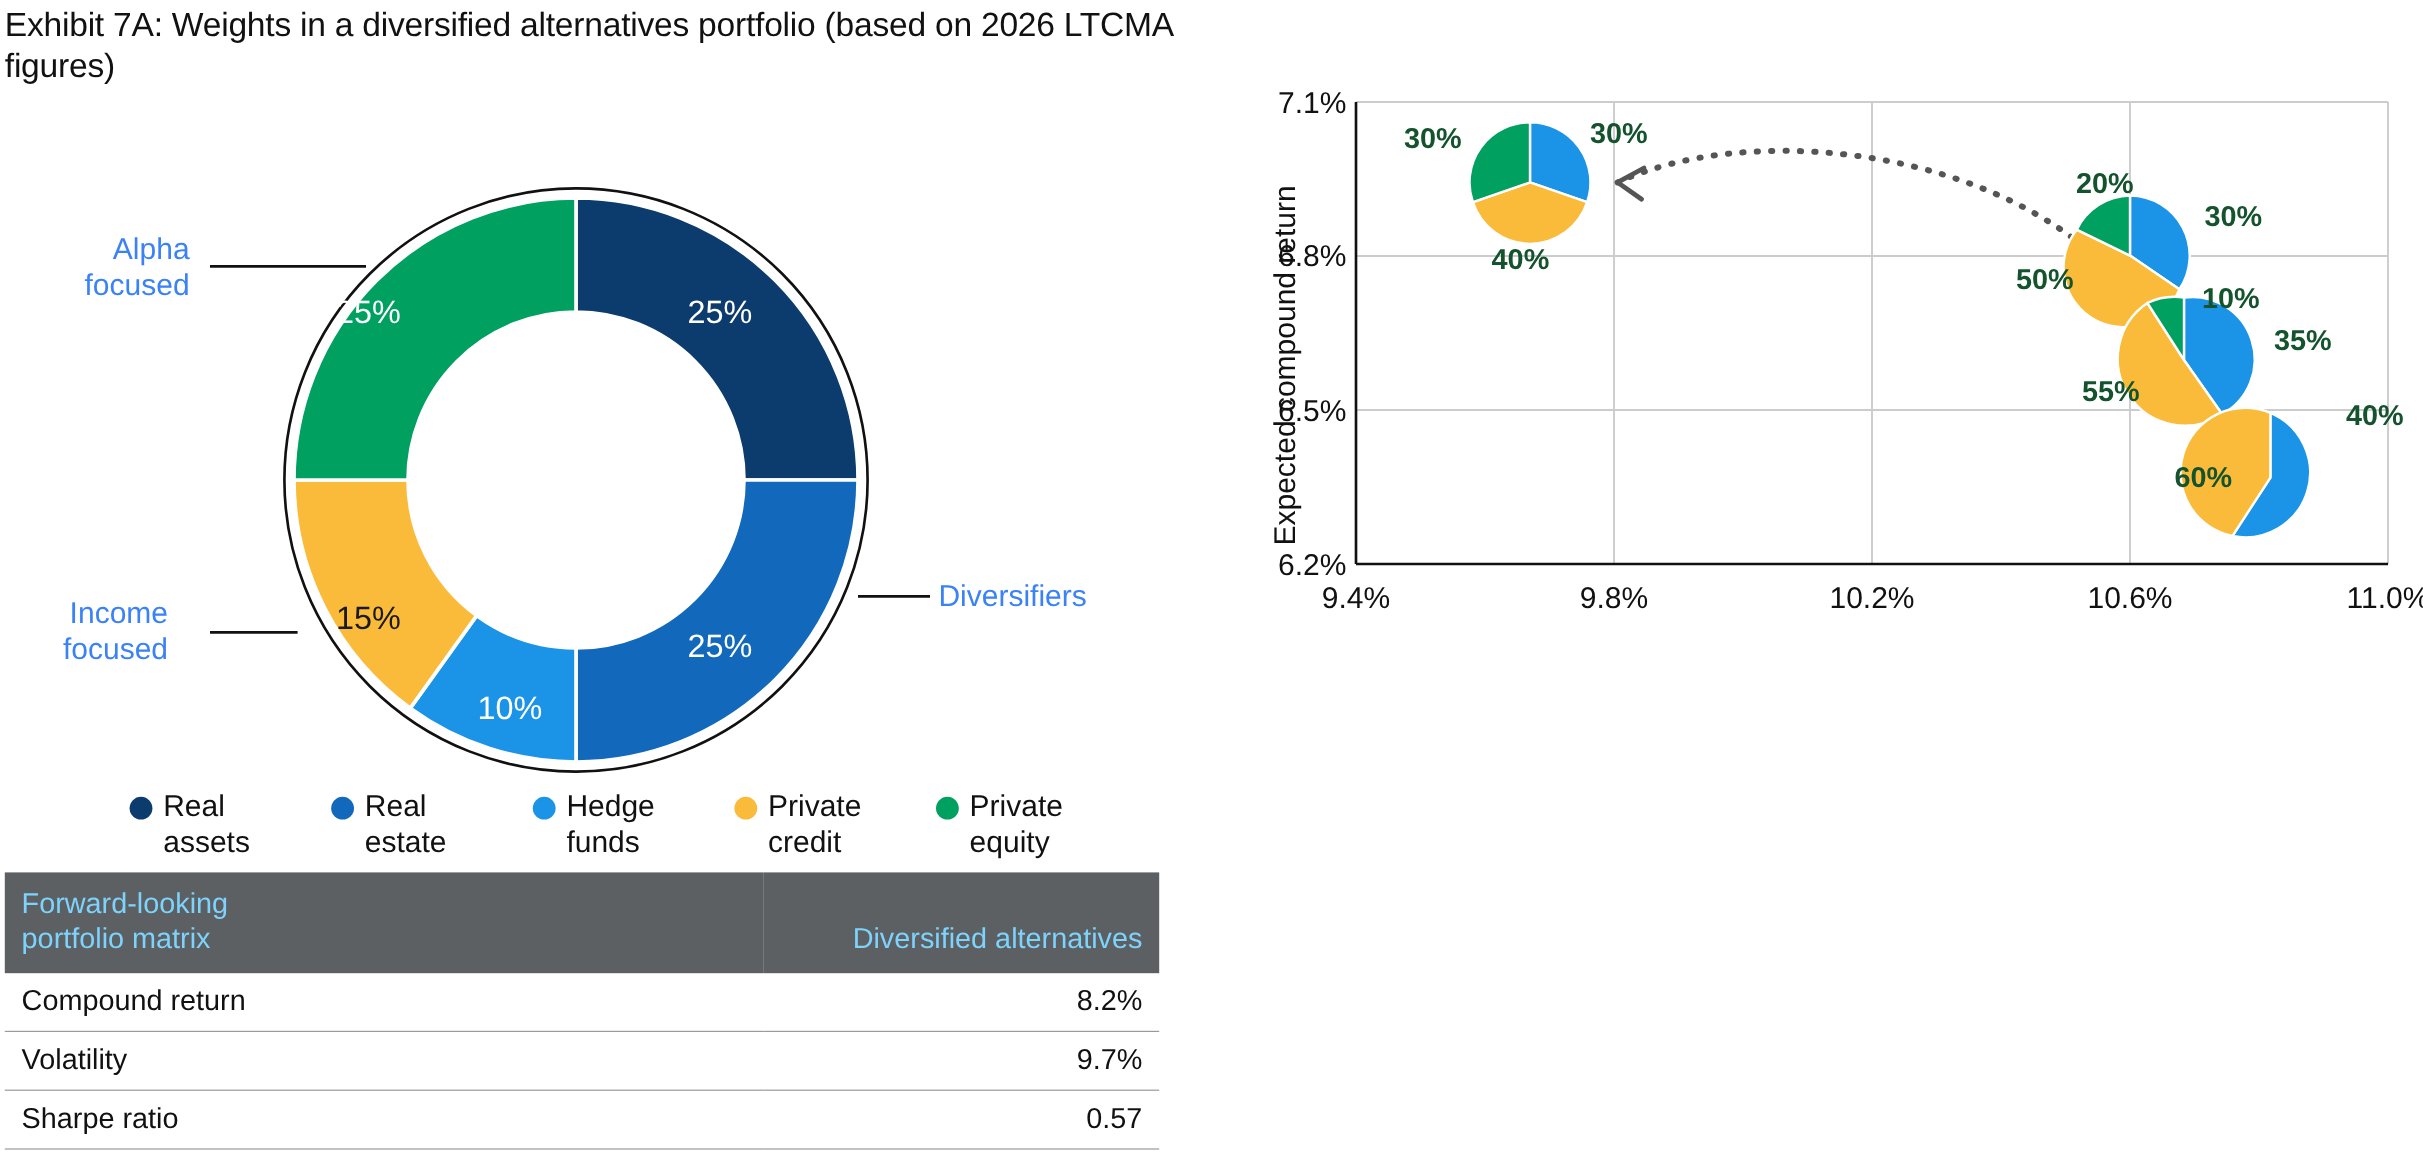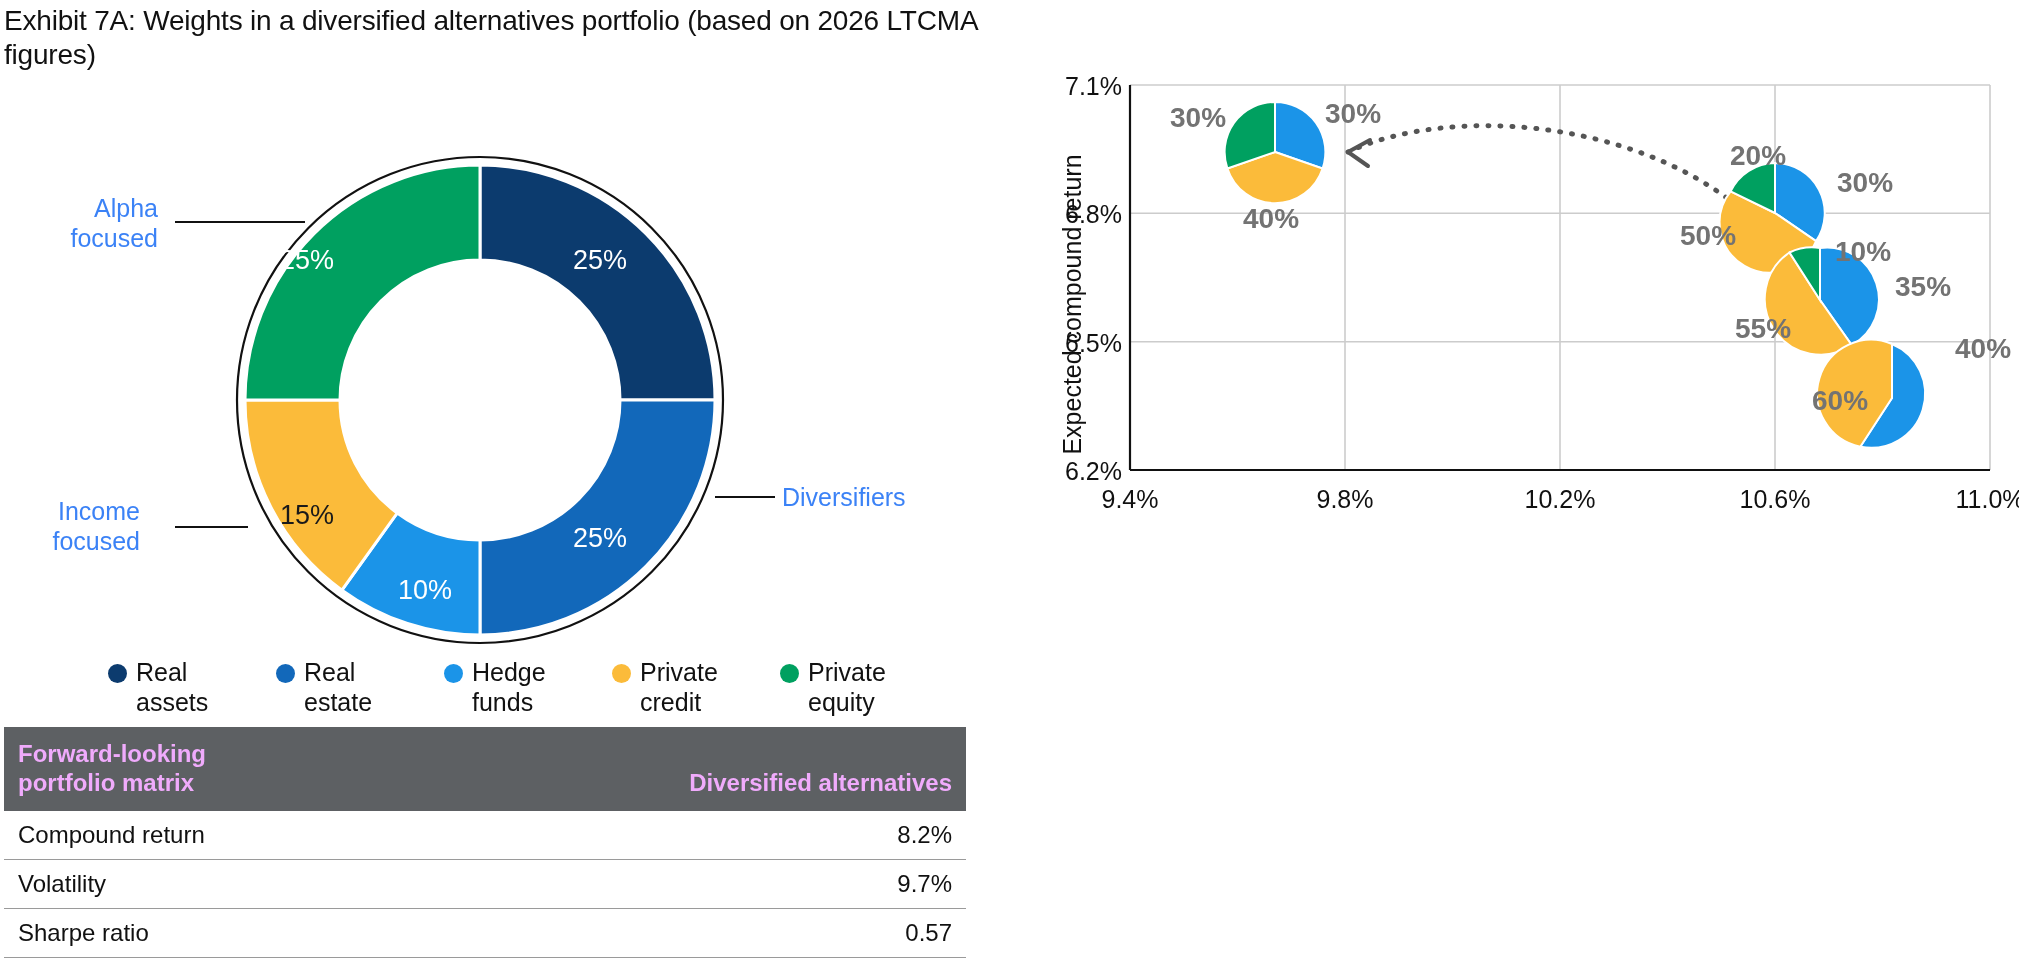--- a/index.html
+++ b/index.html
@@ -68,22 +68,22 @@
 
   
   table.matrix {
     position: absolute;
     border-collapse: collapse;
     font-size: 24px;
     color: #111;
   }
   table.matrix thead th {
     background: #5d6063;
-    color: #f0abfc;
-    font-weight: 700;
+    color: #7dd3fc;
+    font-weight: 400;
     vertical-align: bottom;
     padding: 13px 14px 13px 14px;
     line-height: 1.2;
   }
   table.matrix thead th.head-label {
     text-align: left;
     white-space: pre-line;
   }
   table.matrix thead th.head-col {
     text-align: right;
@@ -120,23 +120,23 @@
     position: absolute;
     font-size: 25px;
     color: #111;
     white-space: nowrap;
   }
   .tick-y { text-align: right; }
   .tick-x { text-align: center; }
 
   .pie-note {
     position: absolute;
-    font-size: 28px;
+    font-size: 24px;
     font-weight: 700;
-    color: #737373;
+    color: #14532d;
     white-space: nowrap;
   }
 </style>
 </head>
 <body>
 
 <div class="page">
 
   <div class="panel panel-left">
 

